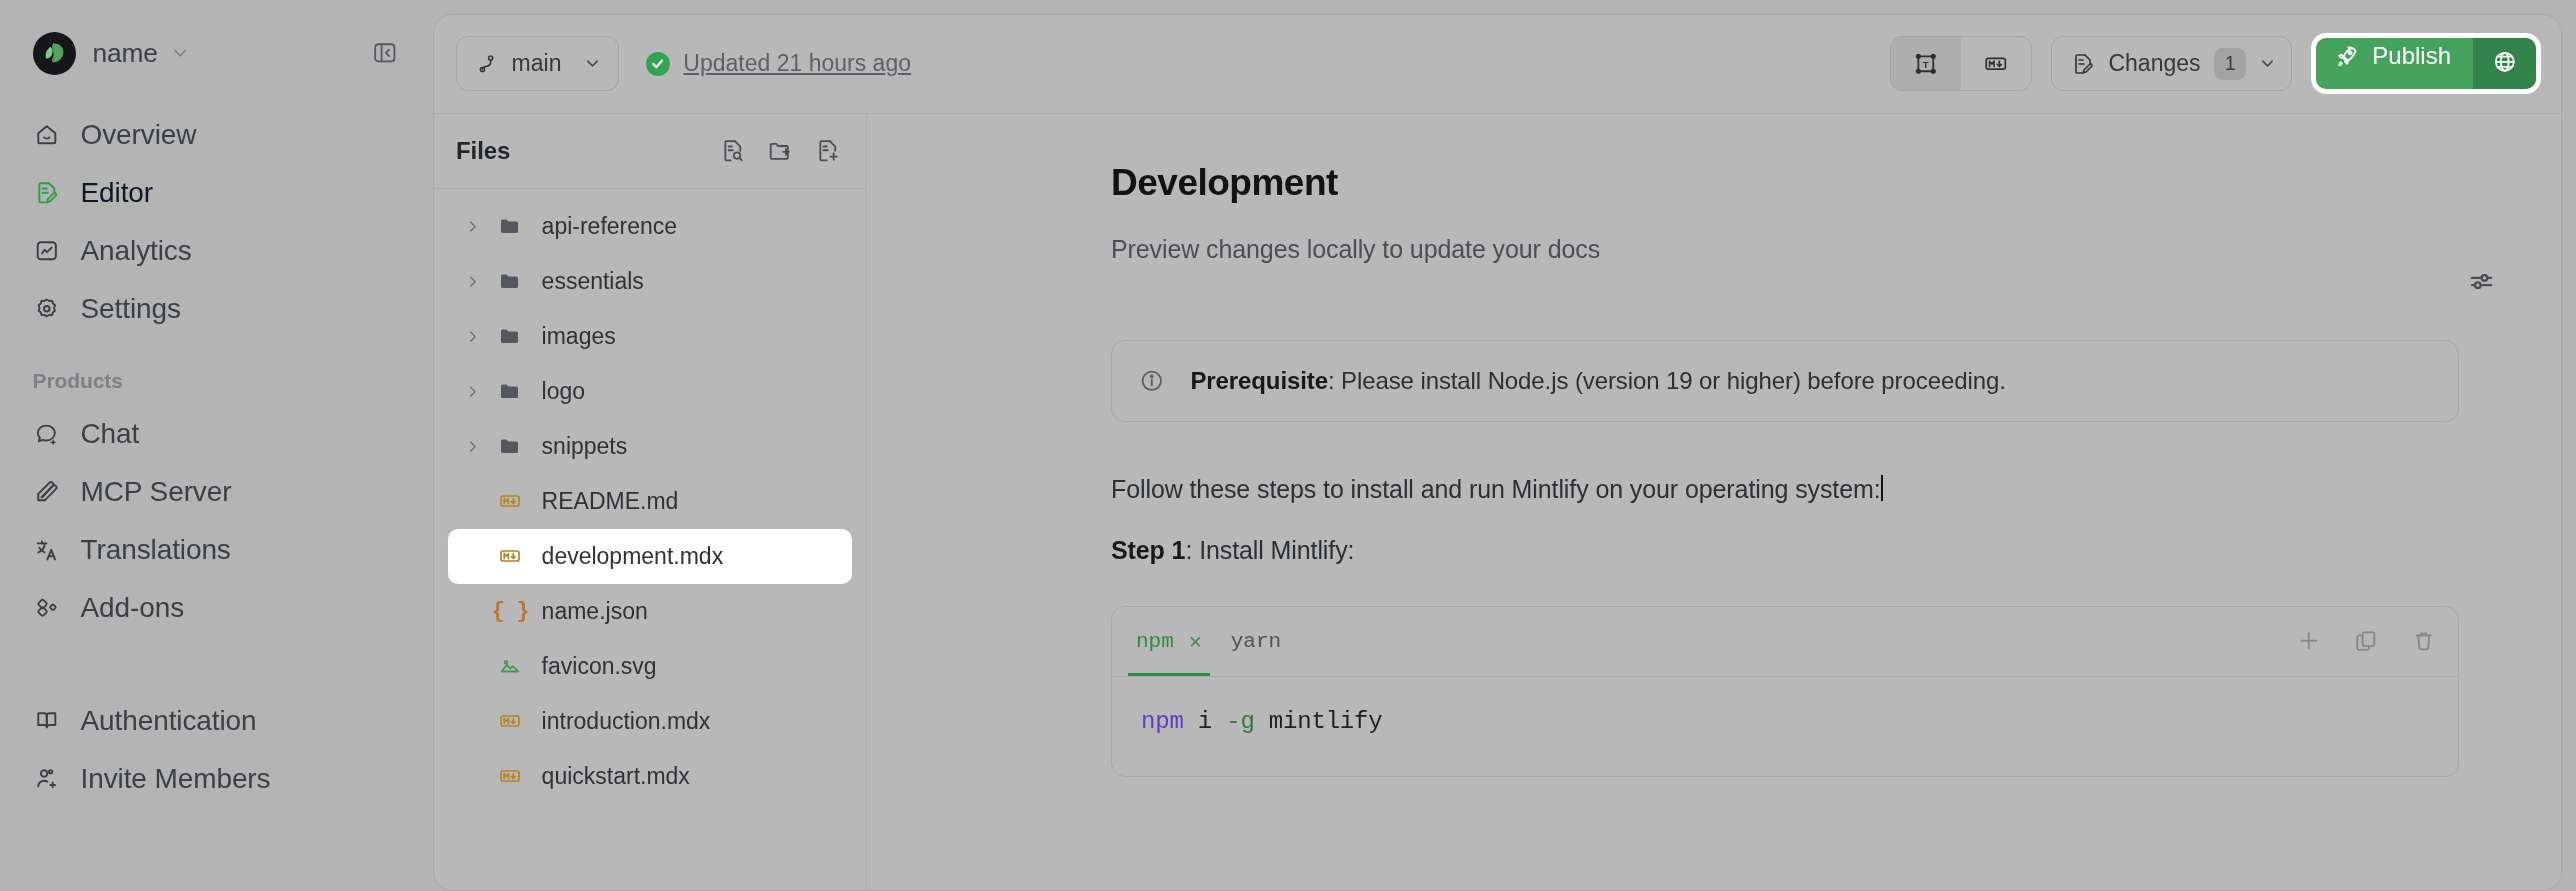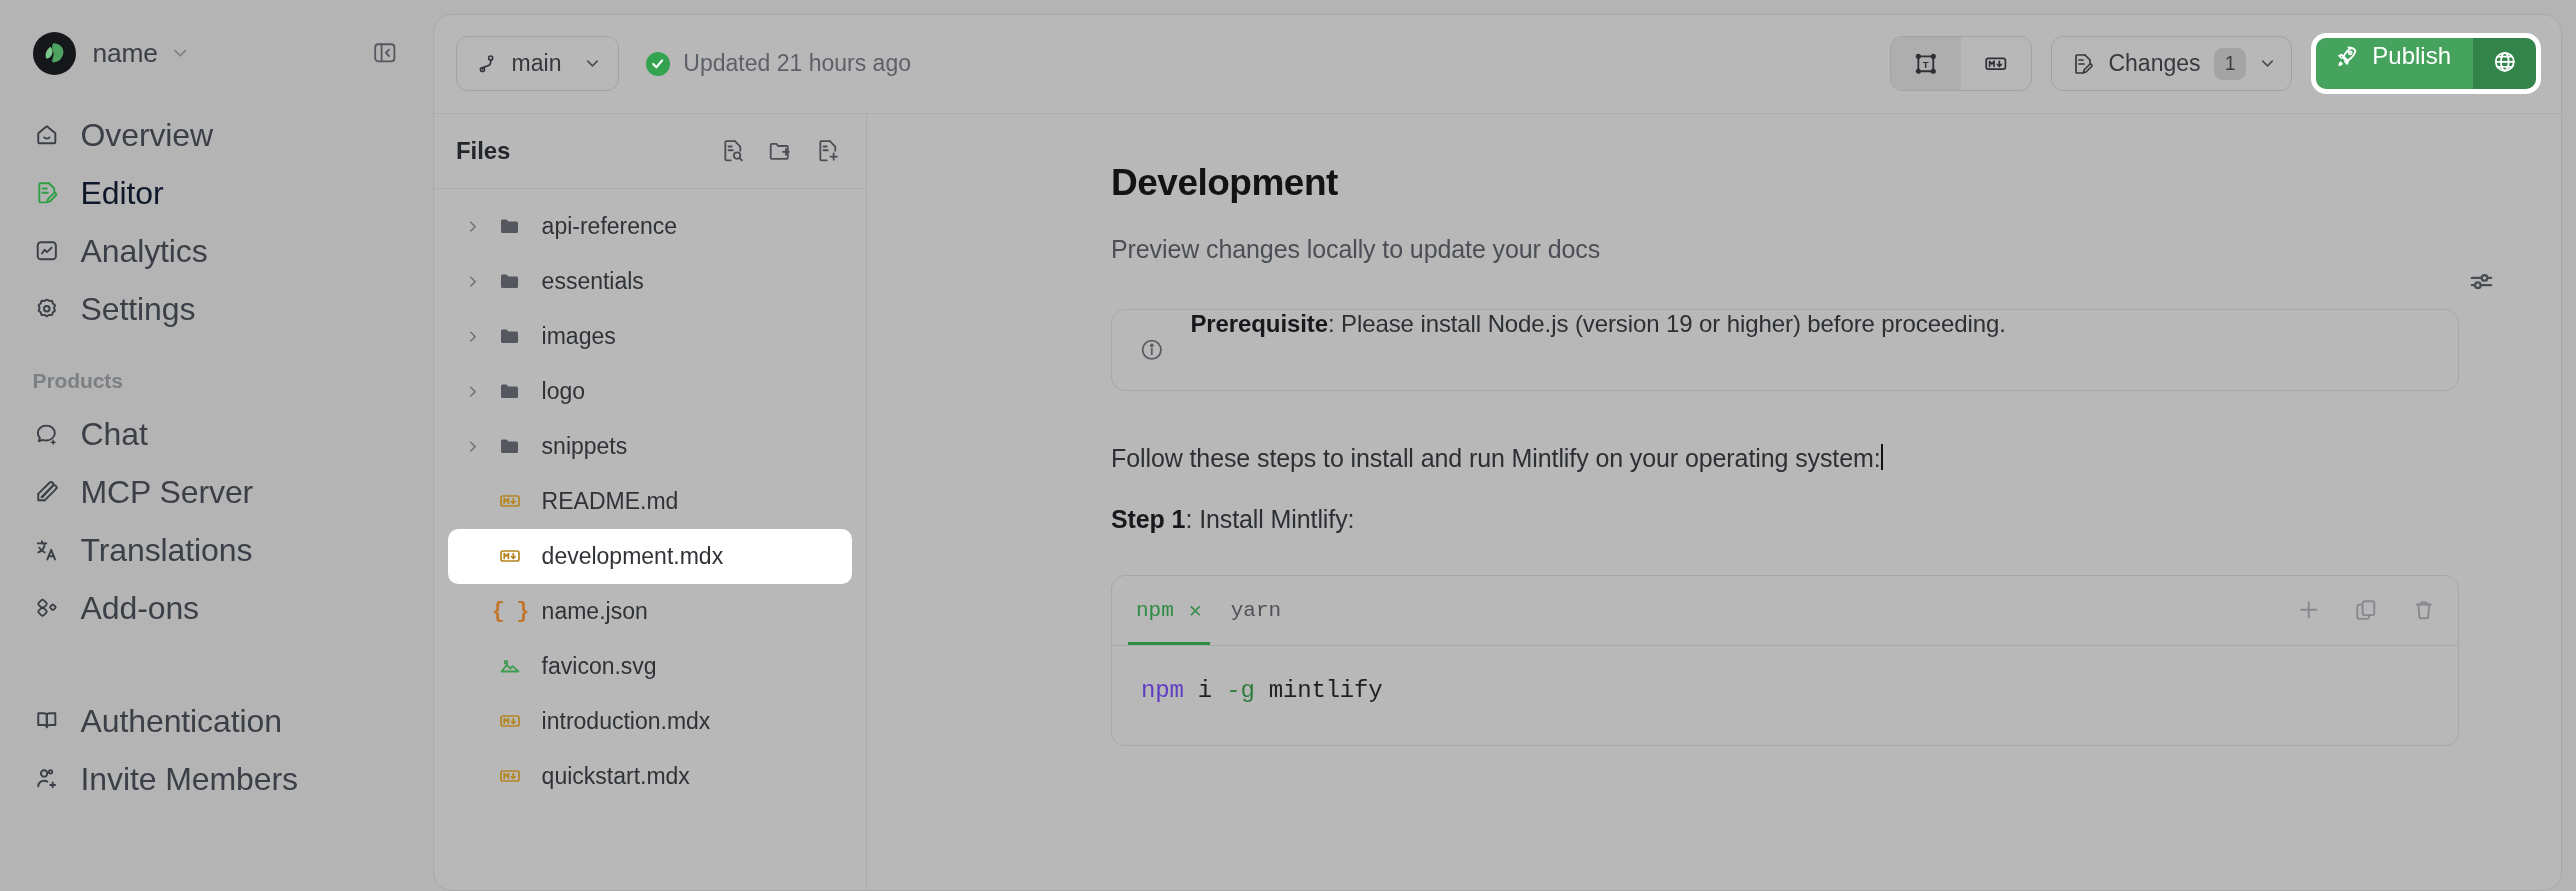--- a/index.html
+++ b/index.html
@@ -55,21 +55,21 @@
     color: #55595f;
   }
 
   .nav-list { display: flex; flex-direction: column; }
   .nav-item {
     display: flex;
     align-items: center;
     height: 58px;
     padding-left: 8.5px;
     color: #3b3f46;
-    font-size: 32px;
+    font-size: 28px;
     letter-spacing: -0.1px;
     white-space: nowrap;
   }
   .nav-item .nav-ico {
     width: 29px; height: 29px;
     flex: 0 0 29px;
     display: flex; align-items: center; justify-content: center;
     margin-right: 19px;
     color: #3b3f46;
   }
@@ -126,20 +126,21 @@
   }
   .branch-btn .b-ico { display:flex; margin-right: 13.6px; color:#35383d; }
   .branch-btn .b-caret { margin-left: 22px; display:flex; color:#4b4f54; }
 
   .updated {
     display: flex; align-items: center;
     margin-left: 27px;
     font-size: 23px;
     color: #5d6167;
     white-space: nowrap;
+    text-decoration: underline;
   }
   .check-badge {
     width: 24px; height: 24px;
     border-radius: 50%;
     background: #34a350;
     display:flex; align-items:center; justify-content:center;
     margin-right: 13.6px;
     flex: 0 0 24px;
   }
 
@@ -265,25 +266,25 @@
     letter-spacing: -0.5px;
     margin-top: 48px;
   }
   .doc-sub {
     font-size: 25px;
     color: #4b4f55;
     margin-top: 31px;
     letter-spacing: -0.1px;
   }
   .callout {
-    margin-top: 45px;
+    margin-top: 76px;
     border: 0.9px solid #a7a7a7;
     border-radius: 13.6px;
     min-height: 82px;
-    display: flex; 
+    display: flex; align-items: center;
     padding: 0 27px;
   }
   .callout-ico { flex: 0 0 31px; display:flex; align-items:center; color:#5a5e64; margin-right: 20.4px; }
   .callout-text { font-size: 24px; color: #2c2f33; letter-spacing: -0.1px; }
   .callout-text b { font-weight: 700; color: #17191c; }
 
   .doc-para {
     margin-top: 53px;
     font-size: 25px;
     color: #2c2f33;

